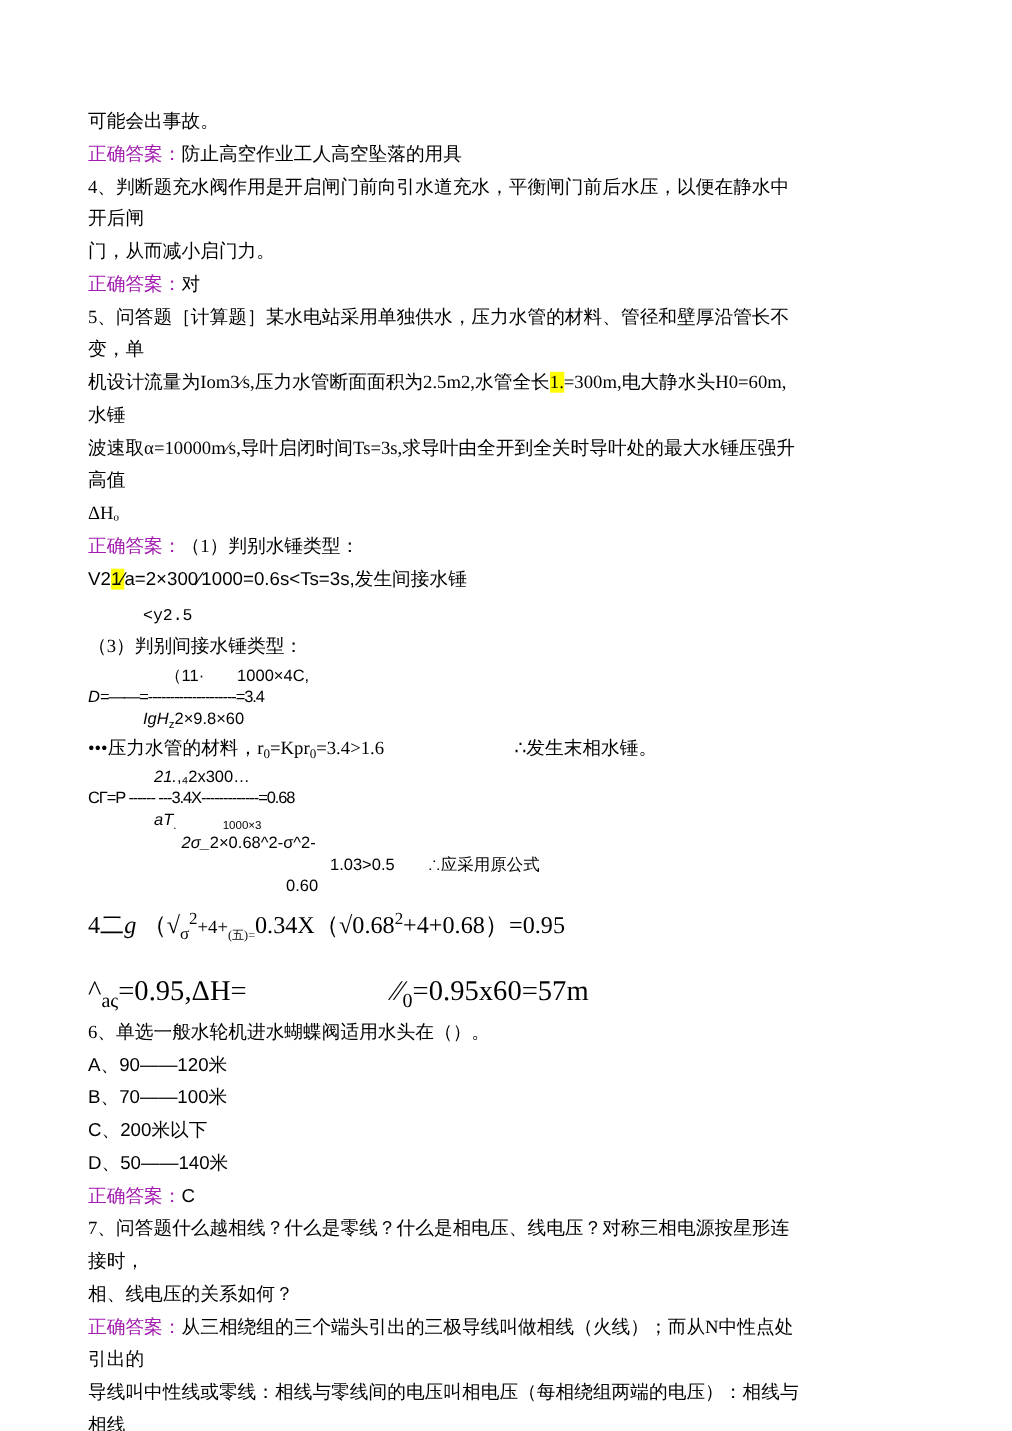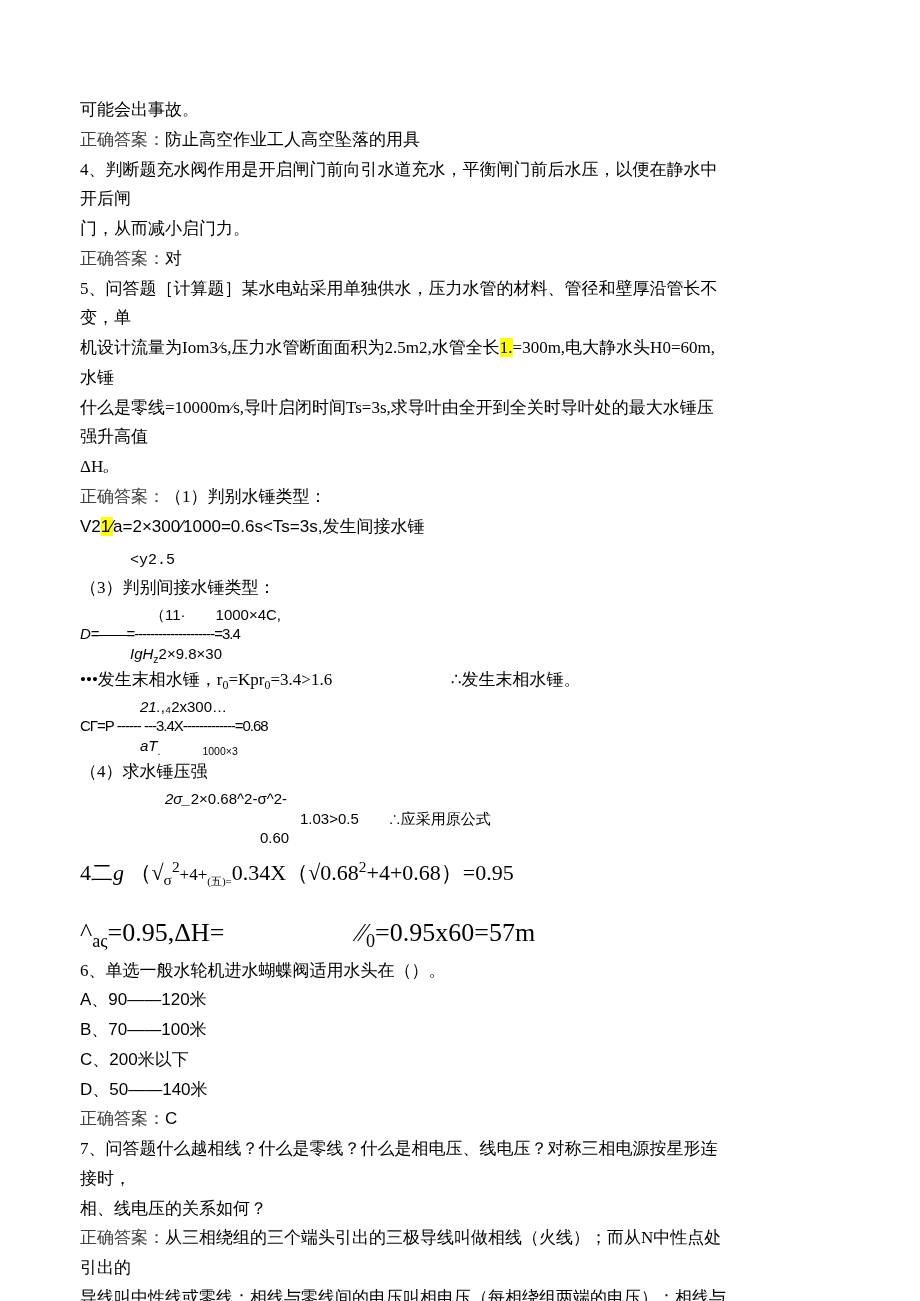--- a/index.html
+++ b/index.html
@@ -11,21 +11,21 @@
     line-height: 1.75;
     color: #000000;
   }
   .page {
     width: 806px;
     min-height: 1301px;
     padding: 95px 80px 60px 80px;
     box-sizing: border-box;
   }
   .ans-label {
-    color: #404040;
+    color: #a21caf;
   }
   .hl {
     background: #ffff00;
   }
   .italic {
     font-style: italic;
   }
   .sans {
     font-family: Arial, sans-serif;
   }
@@ -55,21 +55,21 @@
   <div>4、判断题充水阀作用是开启闸门前向引水道充水，平衡闸门前后水压，以便在静水中开后闸</div>
   <div>门，从而减小启门力。</div>
   <div>
     <span class="ans-label">正确答案：</span><span>对</span>
   </div>
 
   <div>5、问答题［计算题］某水电站采用单独供水，压力水管的材料、管径和壁厚沿管长不变，单</div>
   <div>
     <span>机设计流量为Iom3⁄s,压力水管断面面积为2.5m2,水管全长</span><span class="hl">1.</span><span>=300m,电大静水头H0=60m,水锤</span>
   </div>
-  <div>什么是零线=10000m⁄s,导叶启闭时间Ts=3s,求导叶由全开到全关时导叶处的最大水锤压强升高值</div>
+  <div>波速取α=10000m⁄s,导叶启闭时间Ts=3s,求导叶由全开到全关时导叶处的最大水锤压强升高值</div>
   <div>ΔHₒ</div>
 
   <div>
     <span class="ans-label">正确答案：</span><span>（1）判别水锤类型：</span>
   </div>
   <div class="sans">
     <span>V2</span><span class="hl">1⁄</span><span>a=2×300⁄1000=0.6s&lt;Ts=3s,发生间接水锤</span>
   </div>
 
 
@@ -78,41 +78,40 @@
   </div>
 
   <div>（3）判别间接水锤类型：</div>
 
   <div class="formula-block sans" style="font-size:15px;">
     <div style="padding-left:70px;">（11·　　1000×4C,</div>
     <div>
       <span class="italic">D</span><span class="frac-line">=——=--------------------=3.4</span>
     </div>
     <div style="padding-left:50px;">
-      <span class="italic">IgH</span><sub>z</sub><span>2×9.8×30</span>
+      <span class="italic">IgH</span><sub>z</sub><span>2×9.8×60</span>
     </div>
   </div>
 
   <div>
-    <span>•••发生末相水锤，r</span><sub>0</sub><span>=Kpr</span><sub>0</sub><span>=3.4&gt;1.6</span>
+    <span>•••压力水管的材料，r</span><sub>0</sub><span>=Kpr</span><sub>0</sub><span>=3.4&gt;1.6</span>
     <span style="display:inline-block; width:110px;"></span>
     <span>∴发生末相水锤。</span>
   </div>
 
   <div class="formula-block sans" style="font-size:15px;">
     <div style="padding-left:60px;">
       <span class="italic">21.</span><span>,₄2x300…</span>
     </div>
     <div class="frac-line">CΓ=P ------ ---3.4X-------------=0.68</div>
     <div style="padding-left:60px;">
       <span class="italic">aT</span><sub>.　　　　1000×3</sub>
     </div>
   </div>
 
-  <div>（4）求水锤压强</div>
 
   <div class="formula-block sans" style="font-size:15px;">
     <div style="padding-left:85px;">
       <span class="italic">2σ_</span><span>2×0.68^2-σ^2-</span>
     </div>
     <div style="padding-left:220px;">
       <span>1.03&gt;0.5　　∴应采用原公式</span>
     </div>
     <div style="padding-left:180px;">0.60</div>
   </div>

